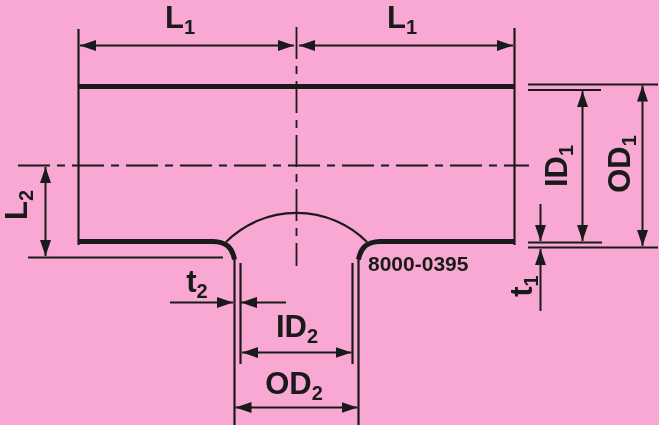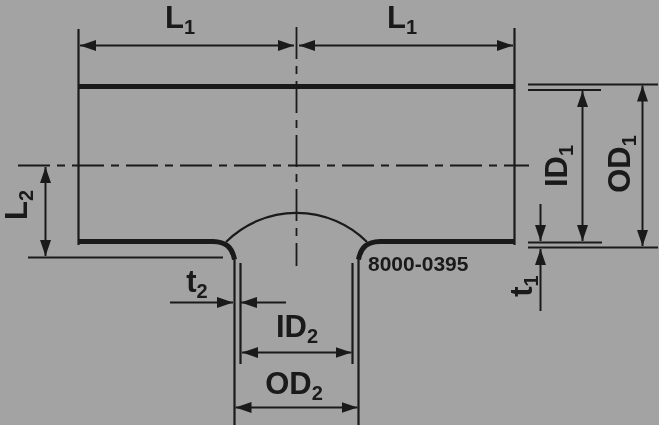--- a/index.html
+++ b/index.html
@@ -1,16 +1,16 @@
 <!DOCTYPE html>
 <html><head>
 <meta charset="utf-8">
 <style>
   html,body{margin:0;padding:0;background:#ffffff;}
-  .stage{position:relative;width:659px;height:425px;background:#a3a3a3;overflow:hidden;}
+  .stage{position:relative;width:659px;height:425px;background:#f9a8d4;overflow:hidden;}
   .lbl{font-family:"Liberation Sans",sans-serif;font-weight:bold;font-size:31px;fill:#1a1a1a;}
   .sub{font-size:20px;}
   .pn{font-family:"Liberation Sans",sans-serif;font-weight:bold;font-size:21px;fill:#1a1a1a;}
   .thick{stroke:#1a1a1a;stroke-width:5;fill:none;}
   .thin{stroke:#1a1a1a;stroke-width:2.2;fill:none;}
   .dim{stroke:#1a1a1a;stroke-width:2;fill:none;}
   .cl{stroke:#1a1a1a;stroke-width:1.8;fill:none;stroke-dasharray:32 7 8 7;}
 </style>
 </head>
 <body>

